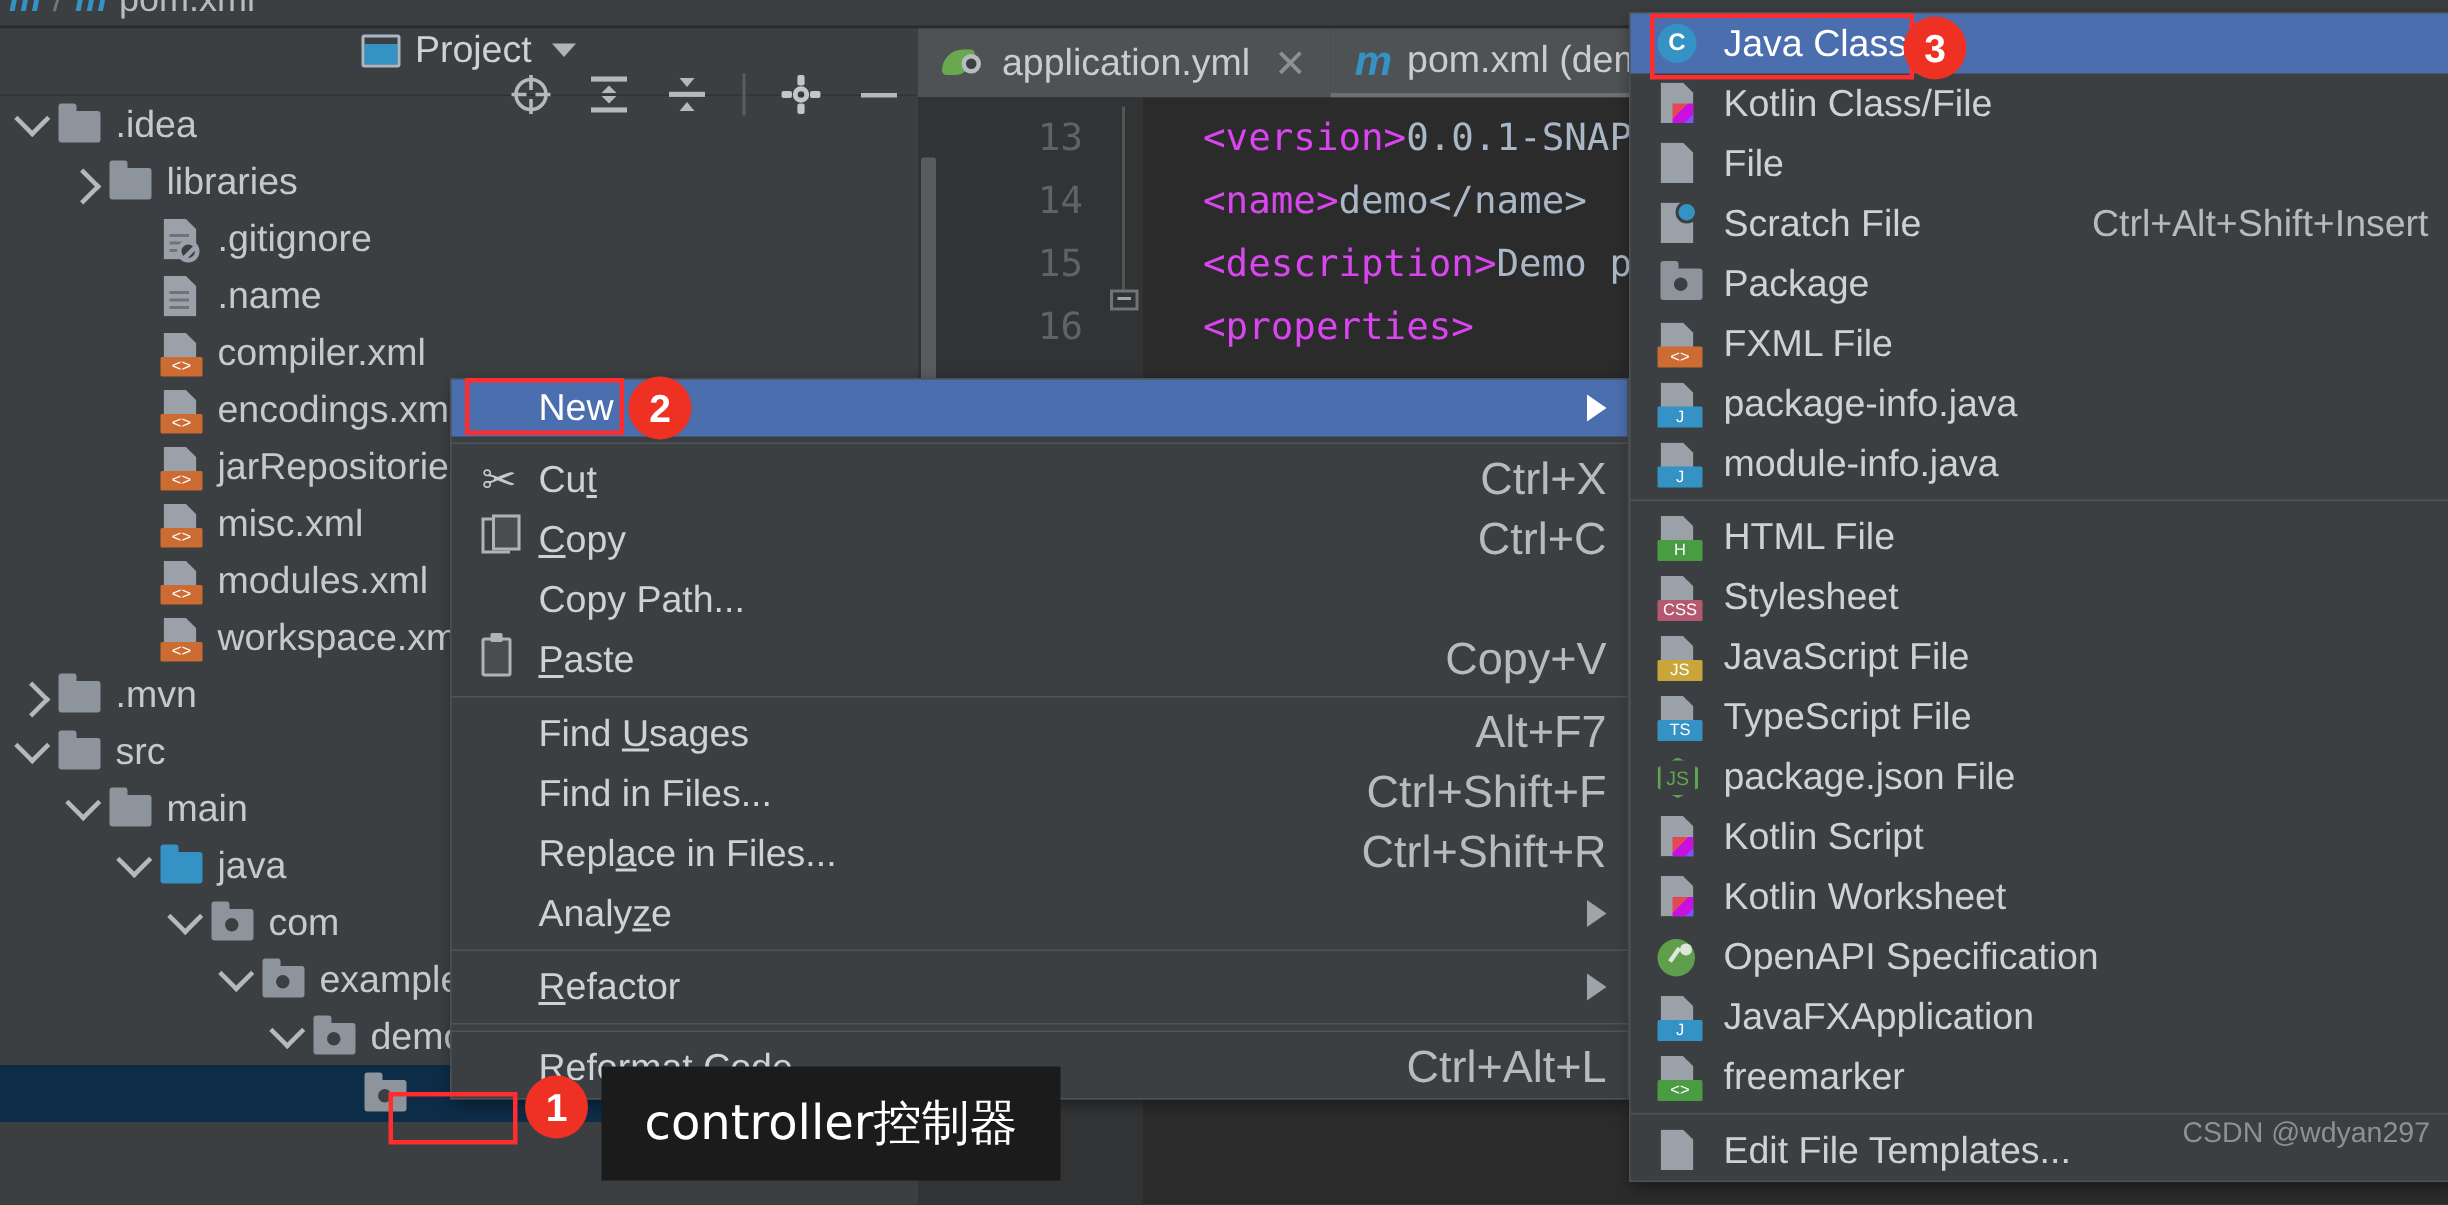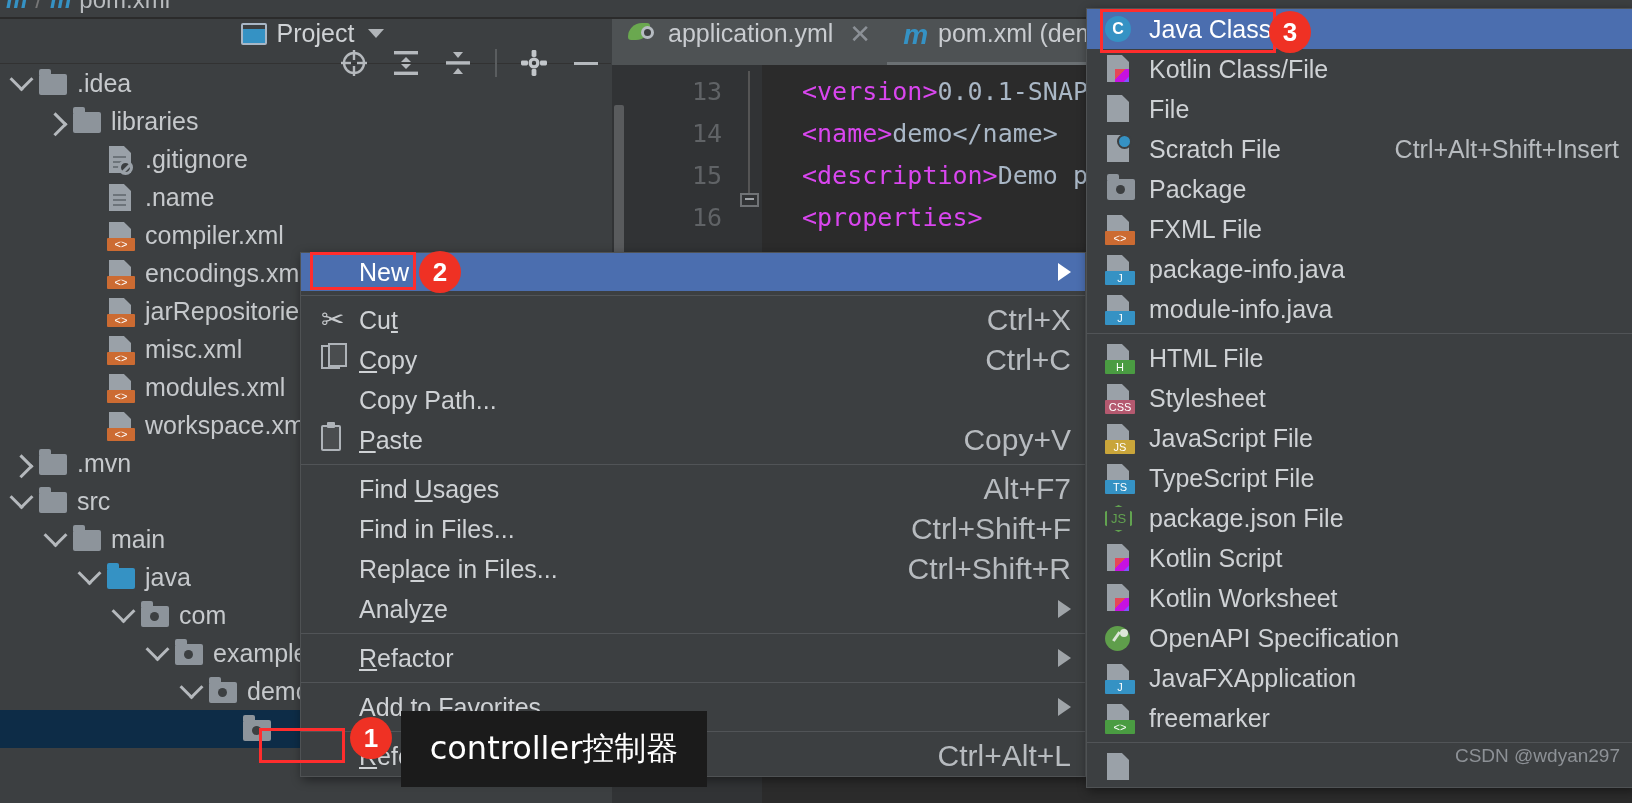--- a/index.html
+++ b/index.html
@@ -142,21 +142,21 @@
   
   .editor-area {
     position: absolute; left: 612px; top: 19px; right: 0; bottom: 0;
     background: #2b2b2b;
   }
   .tabs-bar {
     position: absolute; left: 0; top: 0; height: 46px; right: 0;
     background: #3c3f41; display: flex; align-items: stretch;
   }
   .tab {
-    display: flex; align-items: flex-start; gap: 10px;
+    display: flex; align-items: center; gap: 10px;
     padding: 0 16px; font-size: 25px; color: #c9ccd0;
     cursor: pointer;
   }
   .tab.inactive { background: #4e5254; }
   .tab.active { background: #4e5254; border-bottom: 3px solid #6b7073; }
   .tab-close { color: #8b9096; font-size: 26px; margin-left: 6px; }
   .leaf-ico {
     width: 30px; height: 26px; position: relative; flex: 0 0 30px;
   }
   .leaf-ico .leafbody {
@@ -671,25 +671,20 @@
         <span class="ctx-label">Analy<span class="u">z</span>e</span>
         <span class="sub-arrow"></span>
       </div>
       <div class="ctx-sep"></div>
       <div class="ctx-item">
         <span class="ctx-ico"></span>
         <span class="ctx-label"><span class="u">R</span>efactor</span>
         <span class="sub-arrow"></span>
       </div>
       <div class="ctx-sep"></div>
-      <div class="ctx-item">
-        <span class="ctx-ico"></span>
-        <span class="ctx-label">Add to <span class="u">F</span>avorites</span>
-        <span class="sub-arrow"></span>
-      </div>
       <div class="ctx-sep"></div>
       <div class="ctx-item">
         <span class="ctx-ico"></span>
         <span class="ctx-label"><span class="u">R</span>eformat Code</span>
         <span class="ctx-short">Ctrl+Alt+L</span>
       </div>
     </div>
 
   <div class="sub-menu" id="sub-menu">
       <div class="sub-item highlight">
@@ -810,20 +805,21 @@
           <span class="si-file"></span>
           <span class="si-tag" style="background:#4a9c42">&lt;&gt;</span>
         </span>
         <span class="sub-label">freemarker</span>
       </div>
       <div class="sub-sep"></div>
       <div class="sub-item">
         <span class="sub-ico">
           <span class="si-file"></span>
         </span>
+        <span class="sub-label">Edit File Templates...</span>
       </div>
     </div>
 
   <div class="redbox" style="left:259px; top:728px; width:86px; height:35px;"></div>
   <div class="num-badge" style="left:350px; top:717px;">1</div>
 
   <div class="redbox" style="left:310px; top:252px; width:106px; height:38px;"></div>
   <div class="num-badge" style="left:419px; top:251px;">2</div>
 
   <div class="redbox" style="left:1100px; top:9px; width:176px; height:44px;"></div>

